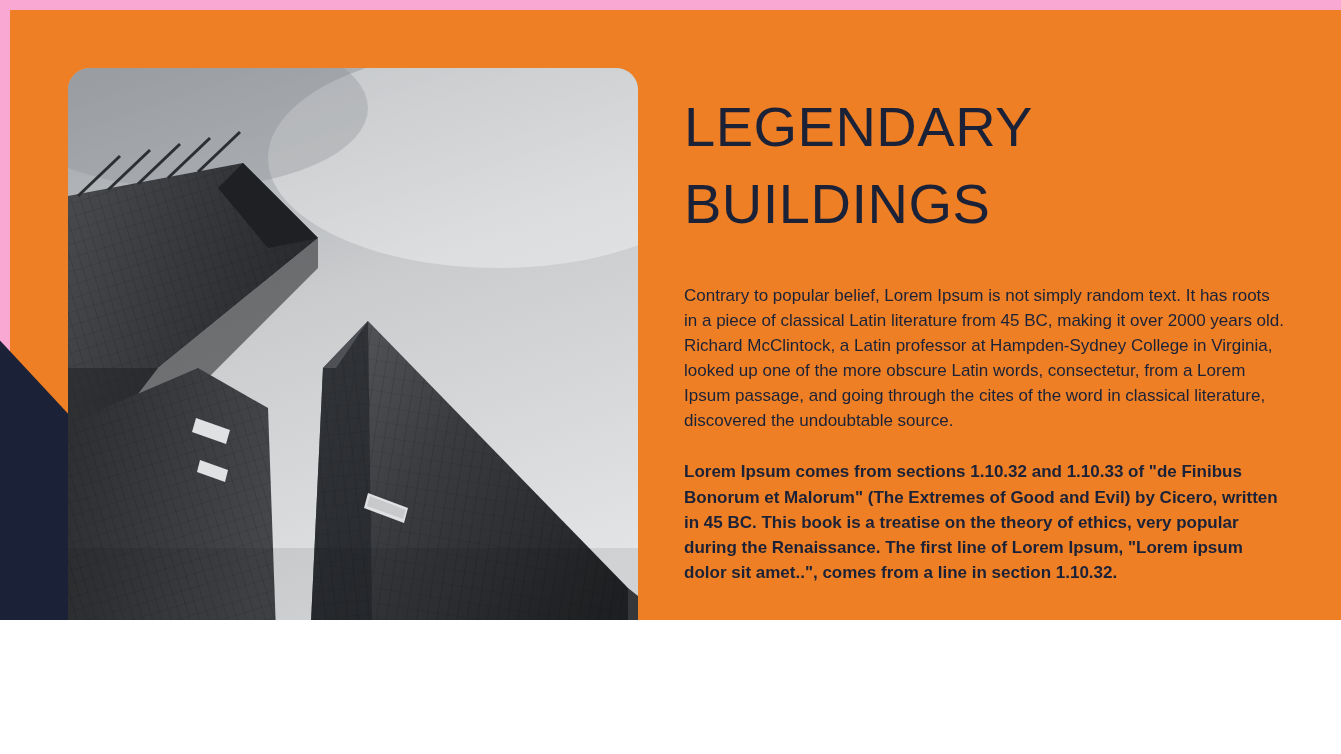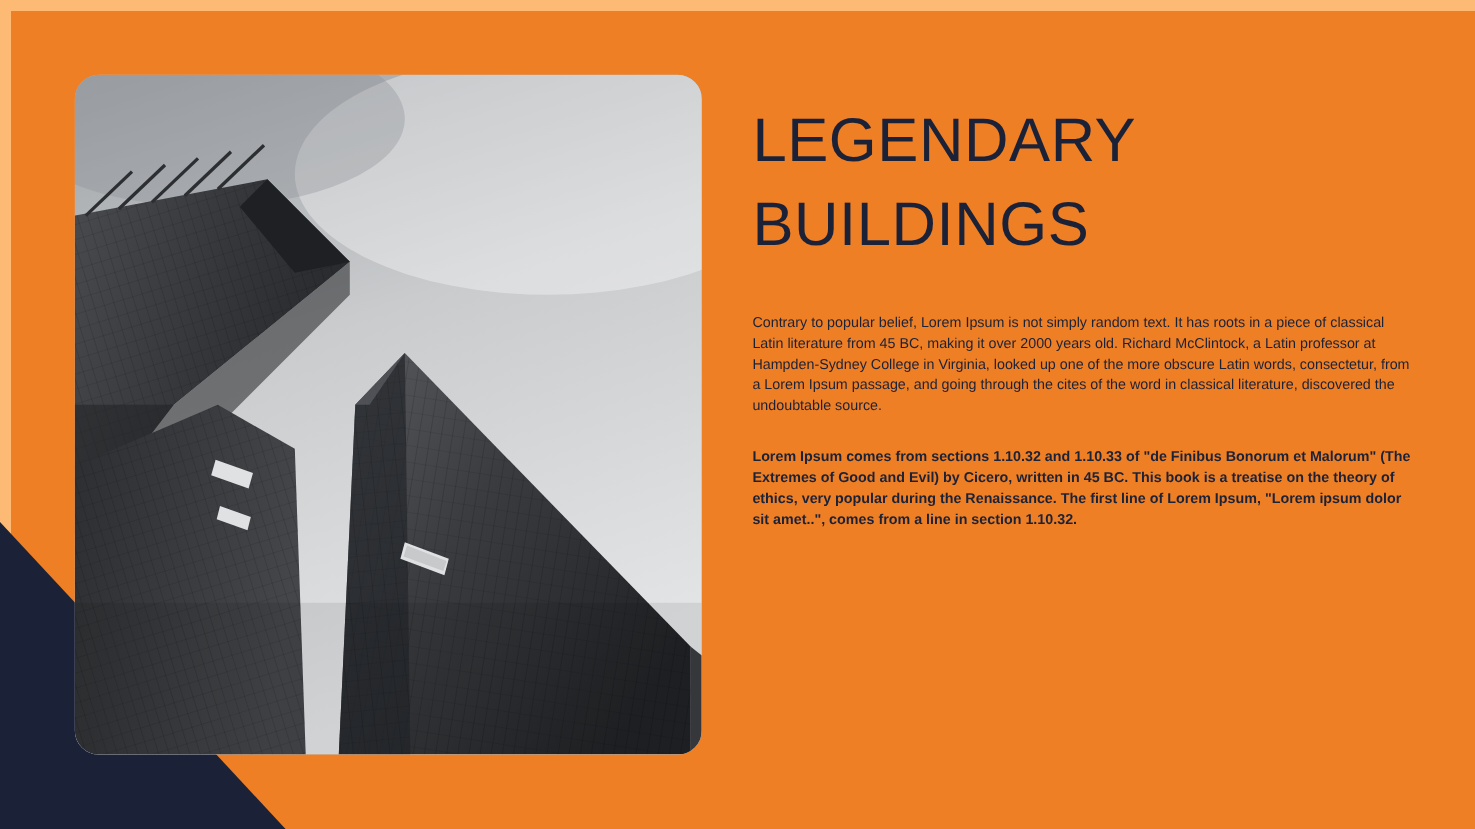--- a/index.html
+++ b/index.html
@@ -10,22 +10,22 @@
   body {
     width: 1341px;
     height: 754px;
     overflow: hidden;
     font-family: "Liberation Sans", sans-serif;
   }
 
   .slide {
     position: relative;
     width: 1341px;
-    height: 754px;
-    background: #fdba74;
+    height: 620px;
+    background: #f9a8d4;
     overflow: hidden;
   }
 
   
   .orange-panel {
     position: absolute;
     left: 10px;
     top: 10px;
     width: 1331px;
     height: 744px;
@@ -69,21 +69,21 @@
     font-size: 56px;
     line-height: 1.38;
     font-weight: 400;
     letter-spacing: 0.5px;
     margin: 0 0 40px 0;
     white-space: pre-line;
   }
 
   .body-para {
     color: #1b2238;
-    font-size: 13px;
+    font-size: 17px;
     line-height: 1.48;
     margin: 0 0 26px 0;
   }
   .body-para:last-child { margin-bottom: 0; font-weight: bold; }
 </style>
 </head>
 <body>
 
 <div class="slide">
 

